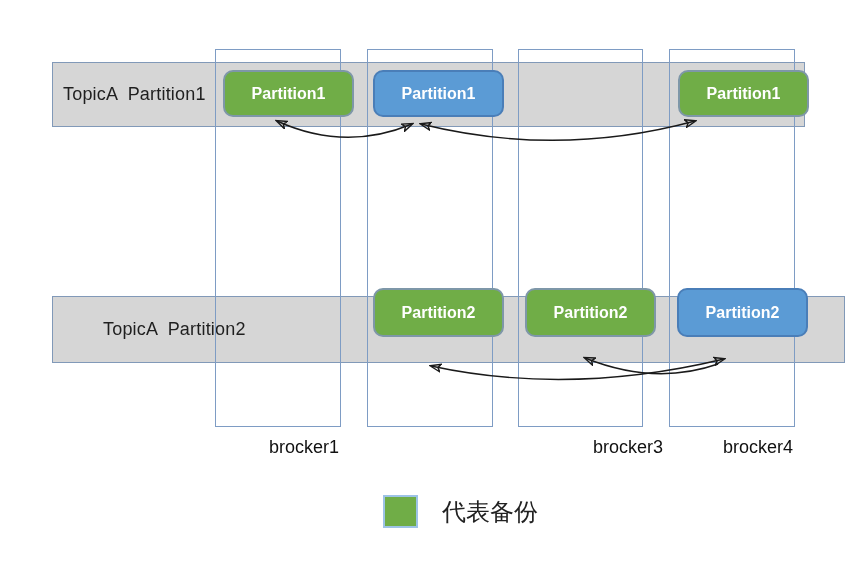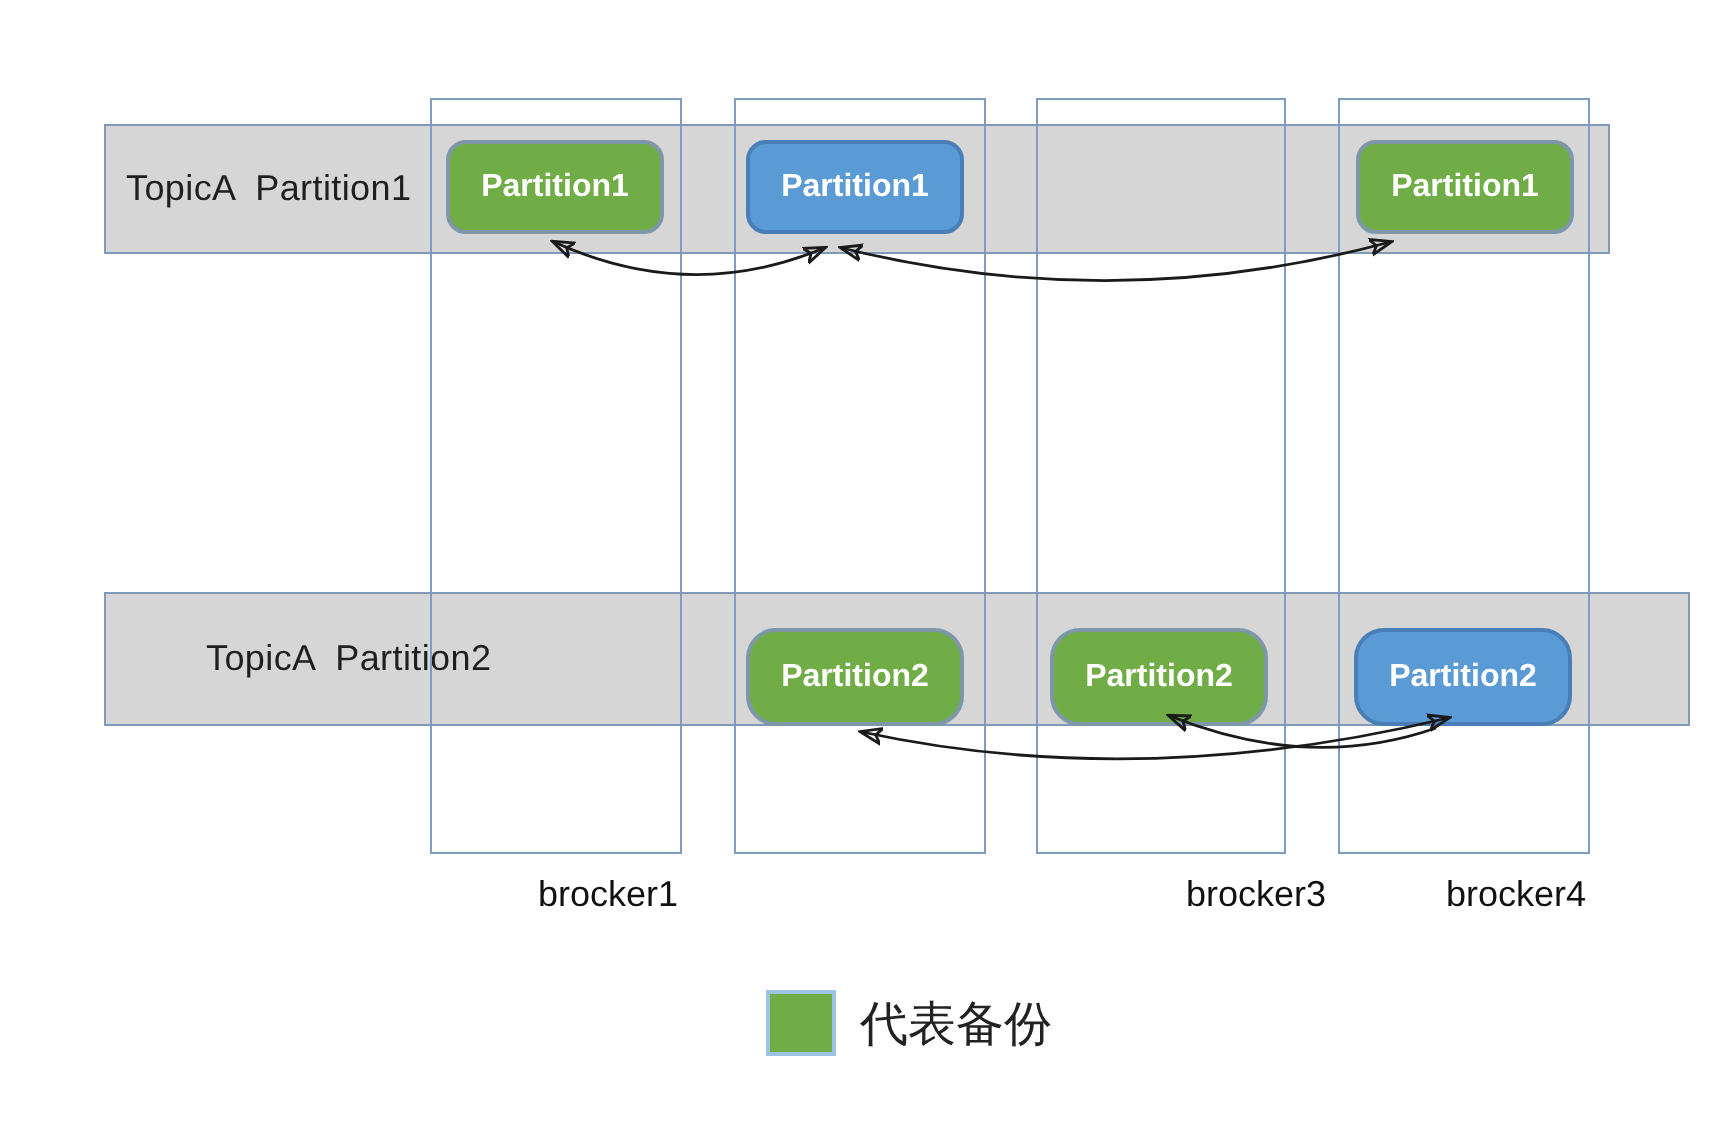--- a/index.html
+++ b/index.html
@@ -36,32 +36,32 @@
   .band-label{
     padding-left:10px;
     font-size:18px;
     color:#1f1f1f;
     white-space:pre;
     letter-spacing:0.2px;
   }
   
   .pbox{
     position:absolute;
-    height:47px;width:109px;
+    height:47px;width:131px;
     border-radius:10px;
     display:flex;align-items:center;justify-content:center;
     color:#ffffff;
     font-size:16px;font-weight:600;
     z-index:3;
     box-sizing:border-box;
   }
   .pbox.green{background:#70AD47;border:2px solid #7E97A8;}
   .pbox.blue{background:#5B9BD5;border:2px solid #4A7EB8;}
   .r1{top:70px;}
-  .r2{top:314px;height:49px;border-radius:15px;}
+  .r2{top:288px;height:49px;}
   .p-c1{left:223px;}
   .p-c2{left:373px;}
   .p-c3{left:525px;}
   .p-c4{left:678px;}
   .r2.p-c4{left:677px;}
   
   .broker-label{
     position:absolute;
     top:437px;height:24px;
     font-size:18px;color:#111111;
@@ -84,21 +84,21 @@
     display:flex;align-items:center;
     z-index:2;
   }
   .legend-swatch{
     width:35px;height:33px;
     background:#70AD47;
     border:2px solid #9DC3E6;
     box-sizing:border-box;
   }
   .legend-label{
-    margin-left:12px;
+    margin-left:24px;
     font-size:24px;
     color:#222222;
     font-family:"Liberation Serif","DejaVu Serif",serif;
   }
 </style>
 </head>
 <body>
 
 <div class="canvas">
 

